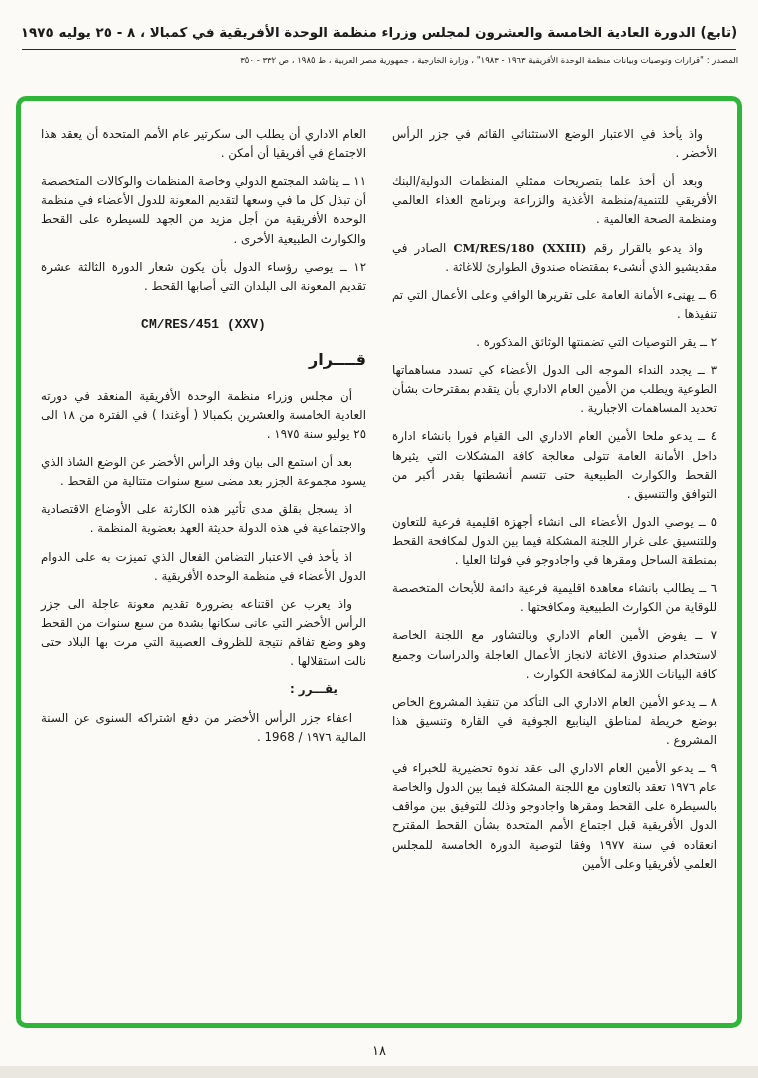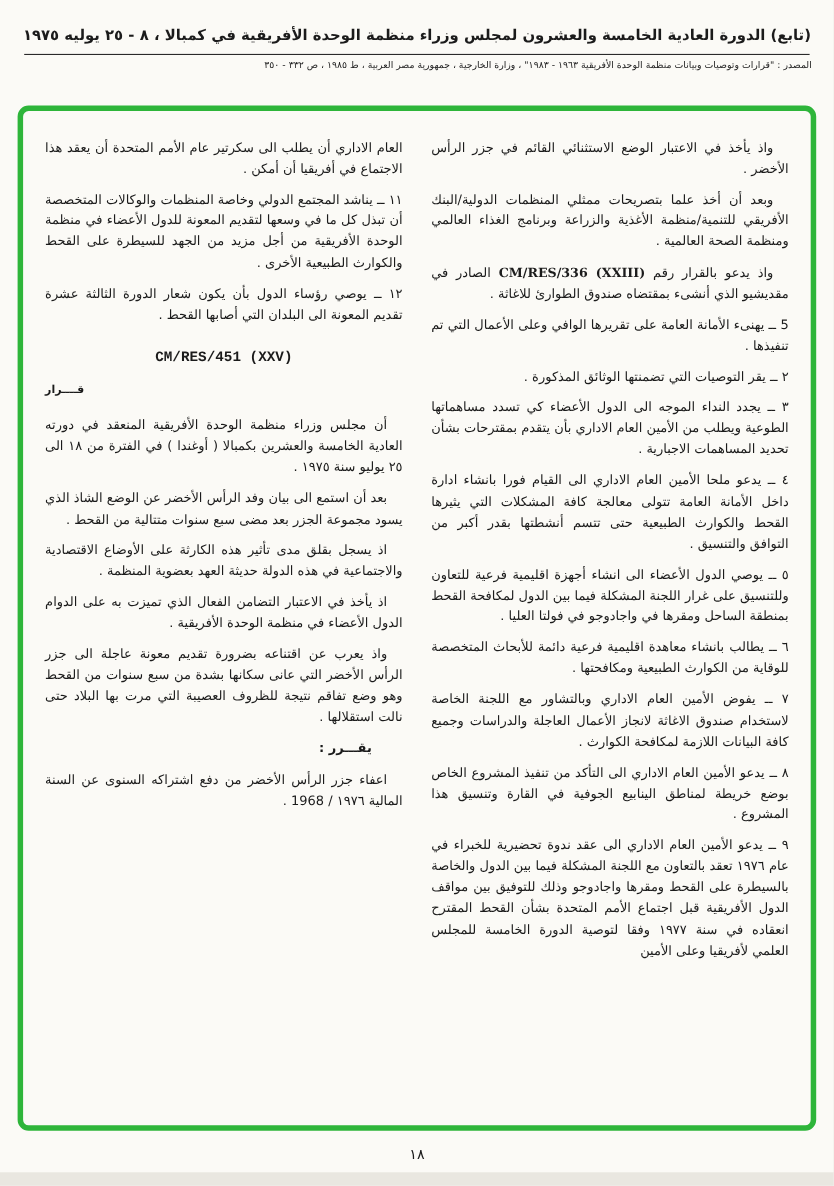--- a/index.html
+++ b/index.html
@@ -58,22 +58,22 @@
   }
   .res-code {
     direction:ltr;
     text-align:center;
     font-family:Liberation Mono, monospace;
     font-size:13px;
     font-weight:700;
     margin:18px 0 12px;
   }
   .res-title {
-    text-align:left;
-    font-size:10px;
+    text-align:right;
+    font-size:16px;
     font-weight:700;
     margin:4px 0 14px;
   }
   .decides {
     font-weight:700;
     padding-right:28px;
     margin-bottom:10px !important;
   }
   .page-footer {
     position:absolute;
@@ -91,22 +91,22 @@
     <div class="header-title">(تابع) الدورة العادية الخامسة والعشرون لمجلس وزراء منظمة الوحدة الأفريقية في كمبالا ، ٨ - ٢٥ يوليه ١٩٧٥</div>
     <div class="header-rule"></div>
     <div class="source-line">المصدر : "قرارات وتوصيات وبيانات منظمة الوحدة الأفريقية ١٩٦٣ - ١٩٨٣" ، وزارة الخارجية ، جمهورية مصر العربية ، ط ١٩٨٥ ، ص ٣٣٢ - ٣٥٠</div>
   </header>
 
   <main class="content-frame">
 
     <section class="column">
       <p class="indent">واذ يأخذ في الاعتبار الوضع الاستثنائي القائم في جزر الرأس الأخضر .</p>
       <p class="indent">وبعد أن أخذ علما بتصريحات ممثلي المنظمات الدولية/البنك الأفريقي للتنمية/منظمة الأغذية والزراعة وبرنامج الغذاء العالمي ومنظمة الصحة العالمية .</p>
-      <p class="indent"><span>واذ يدعو بالقرار رقم </span><span class="res-inline" dir="ltr">CM/RES/336 (XXIII)</span><span> الصادر في مقديشيو الذي أنشىء بمقتضاه صندوق الطوارئ للاغاثة .</span></p>
-      <p>5 ــ يهنىء الأمانة العامة على تقريرها الوافي وعلى الأعمال التي تم تنفيذها .</p>
+      <p class="indent"><span>واذ يدعو بالقرار رقم </span><span class="res-inline" dir="ltr">CM/RES/180 (XXIII)</span><span> الصادر في مقديشيو الذي أنشىء بمقتضاه صندوق الطوارئ للاغاثة .</span></p>
+      <p>6 ــ يهنىء الأمانة العامة على تقريرها الوافي وعلى الأعمال التي تم تنفيذها .</p>
       <p>٢ ــ يقر التوصيات التي تضمنتها الوثائق المذكورة .</p>
       <p>٣ ــ يجدد النداء الموجه الى الدول الأعضاء كي تسدد مساهماتها الطوعية ويطلب من الأمين العام الاداري بأن يتقدم بمقترحات بشأن تحديد المساهمات الاجبارية .</p>
       <p>٤ ــ يدعو ملحا الأمين العام الاداري الى القيام فورا بانشاء ادارة داخل الأمانة العامة تتولى معالجة كافة المشكلات التي يثيرها القحط والكوارث الطبيعية حتى تتسم أنشطتها بقدر أكبر من التوافق والتنسيق .</p>
       <p>٥ ــ يوصي الدول الأعضاء الى انشاء أجهزة اقليمية فرعية للتعاون وللتنسيق على غرار اللجنة المشكلة فيما بين الدول لمكافحة القحط بمنطقة الساحل ومقرها في واجادوجو في فولتا العليا .</p>
       <p>٦ ــ يطالب بانشاء معاهدة اقليمية فرعية دائمة للأبحاث المتخصصة للوقاية من الكوارث الطبيعية ومكافحتها .</p>
       <p>٧ ــ يفوض الأمين العام الاداري وبالتشاور مع اللجنة الخاصة لاستخدام صندوق الاغاثة لانجاز الأعمال العاجلة والدراسات وجميع كافة البيانات اللازمة لمكافحة الكوارث .</p>
       <p>٨ ــ يدعو الأمين العام الاداري الى التأكد من تنفيذ المشروع الخاص بوضع خريطة لمناطق الينابيع الجوفية في القارة وتنسيق هذا المشروع .</p>
       <p>٩ ــ يدعو الأمين العام الاداري الى عقد ندوة تحضيرية للخبراء في عام ١٩٧٦ تعقد بالتعاون مع اللجنة المشكلة فيما بين الدول والخاصة بالسيطرة على القحط ومقرها واجادوجو وذلك للتوفيق بين مواقف الدول الأفريقية قبل اجتماع الأمم المتحدة بشأن القحط المقترح انعقاده في سنة ١٩٧٧ وفقا لتوصية الدورة الخامسة للمجلس العلمي لأفريقيا وعلى الأمين</p>
     </section>
 

